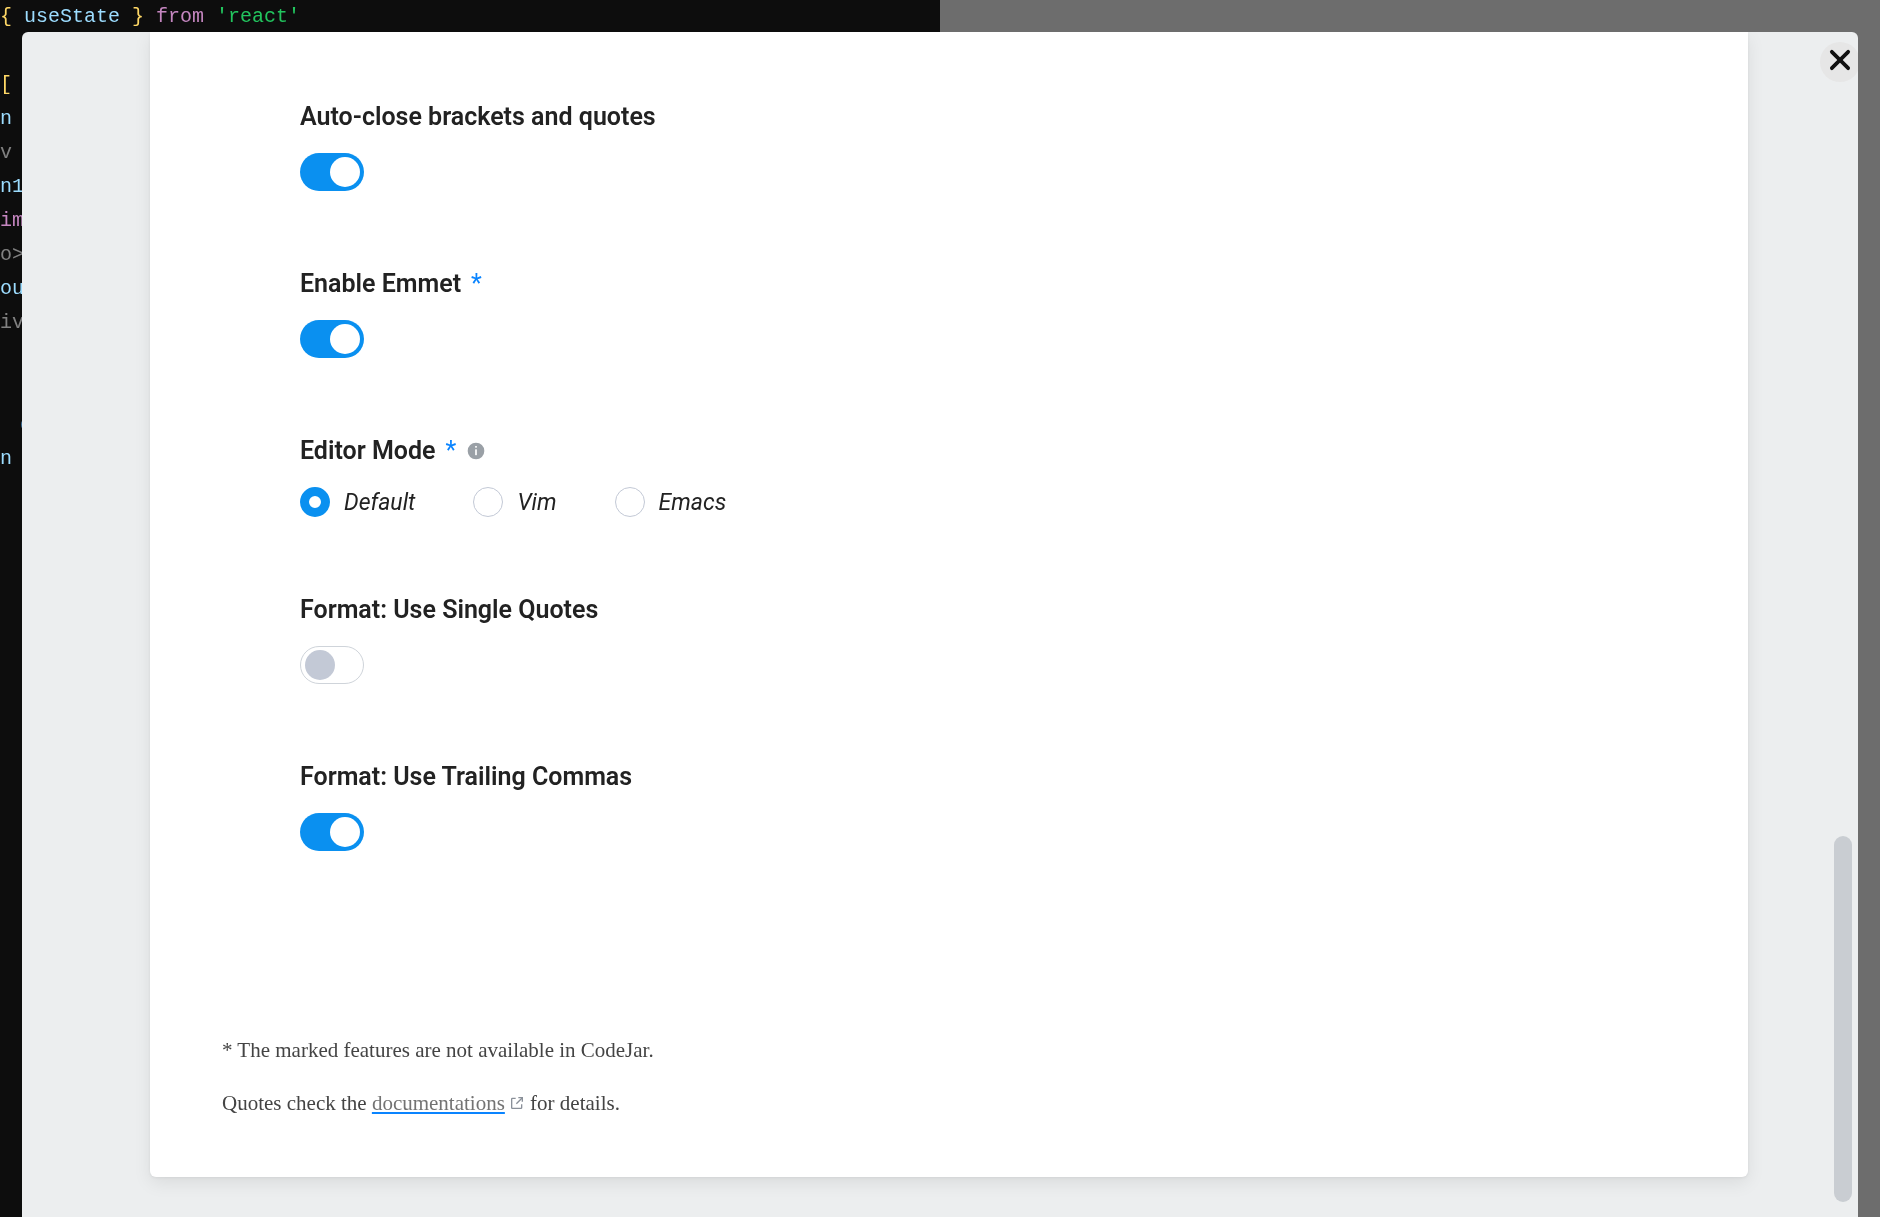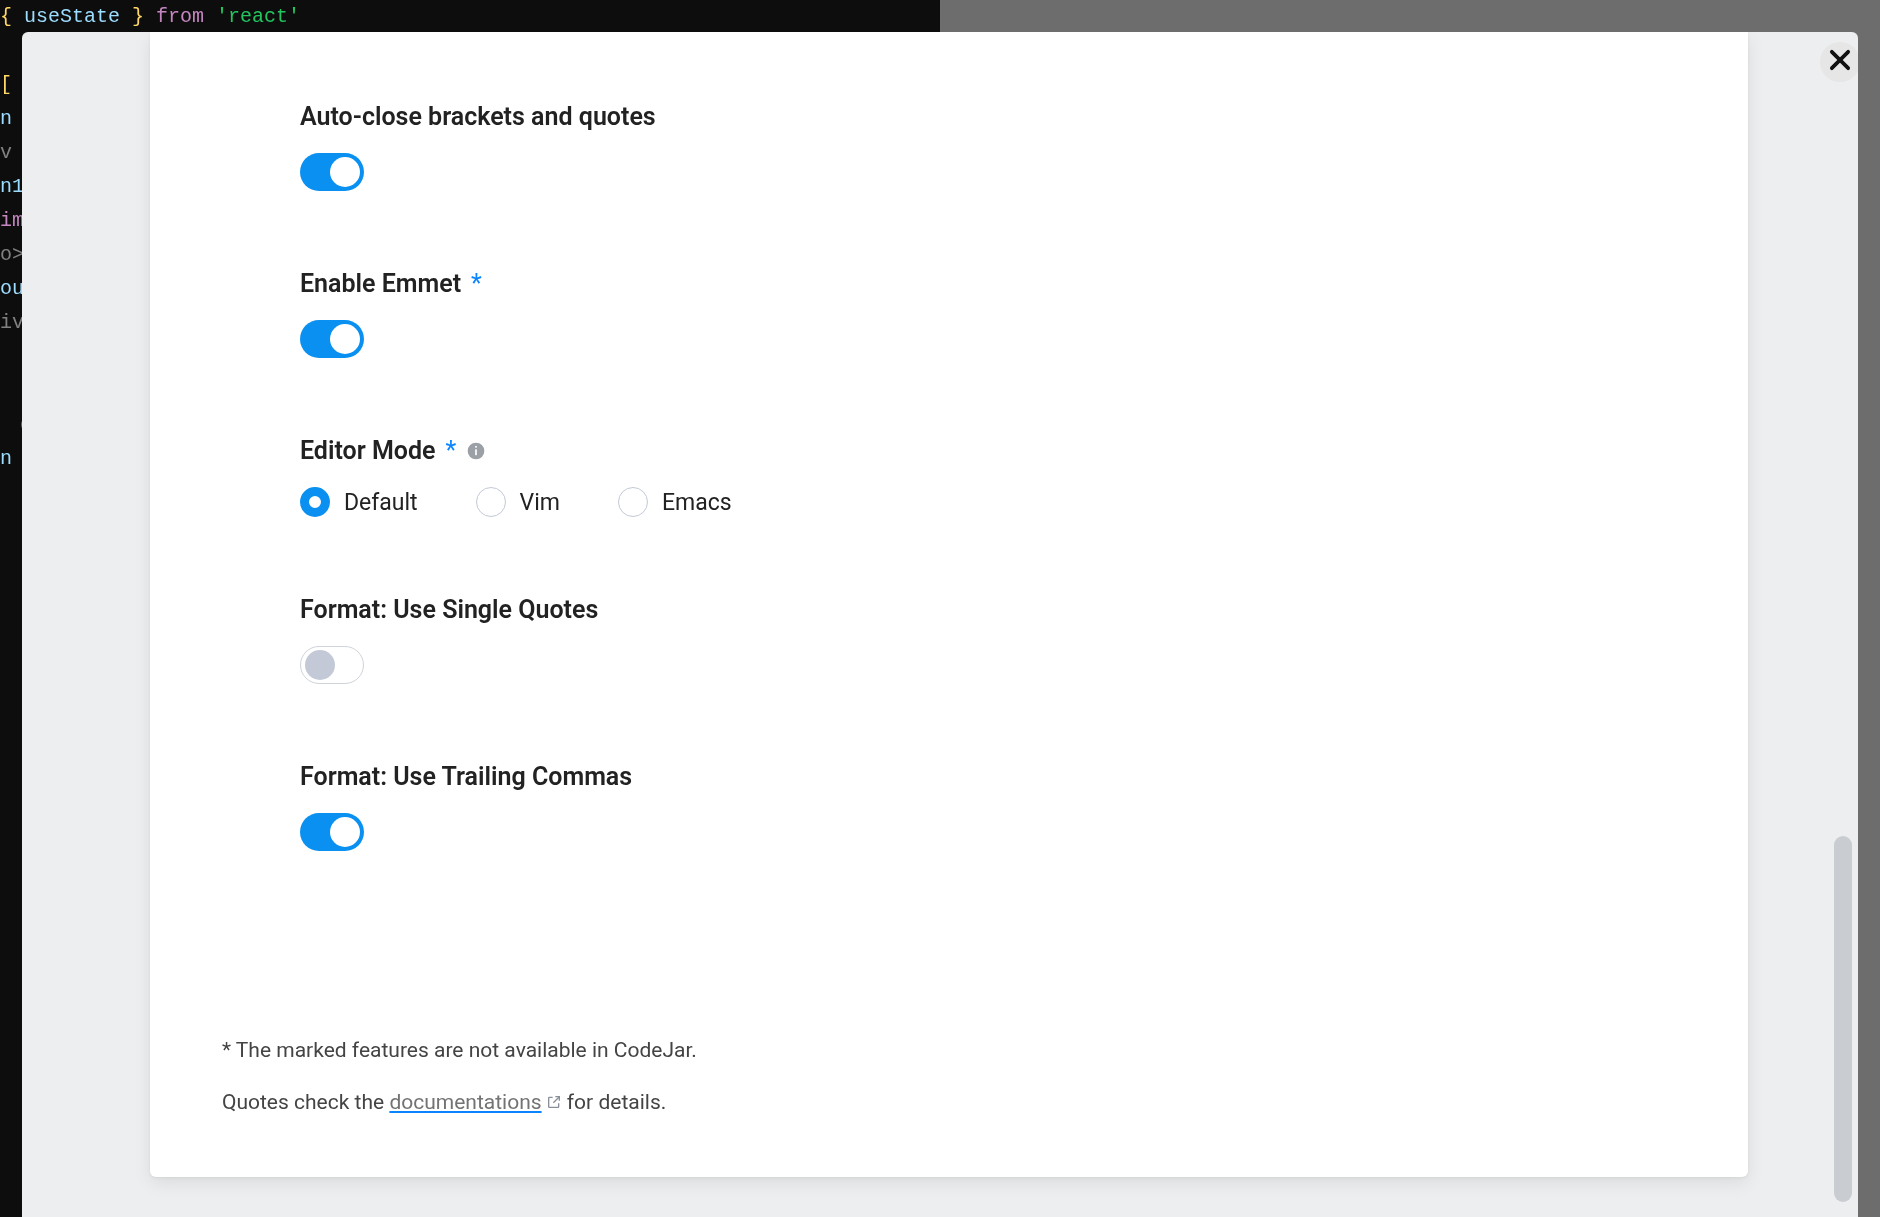--- a/index.html
+++ b/index.html
@@ -163,30 +163,32 @@
       border: 1px solid #c3c9d6;
       background: #fff;
       position: relative;
     }
     .radio-option.selected .radio-circle {
       border: 9px solid #0a90f0;
     }
     .radio-label {
       font-size: 23px;
       color: #222;
+      font-style: italic;
     }
 
     
     .footnote-area {
       position: absolute;
       left: 72px;
       top: 1006px;
       width: 1300px;
       font-size: 21px;
       color: #444;
+      font-family: Liberation Serif, serif;
     }
     .footnote-area p {
       margin-bottom: 28px;
     }
     .doc-link {
       color: #737373;
       text-decoration: underline;
       text-decoration-color: #0a84ff;
     }
     .ext-icon {

